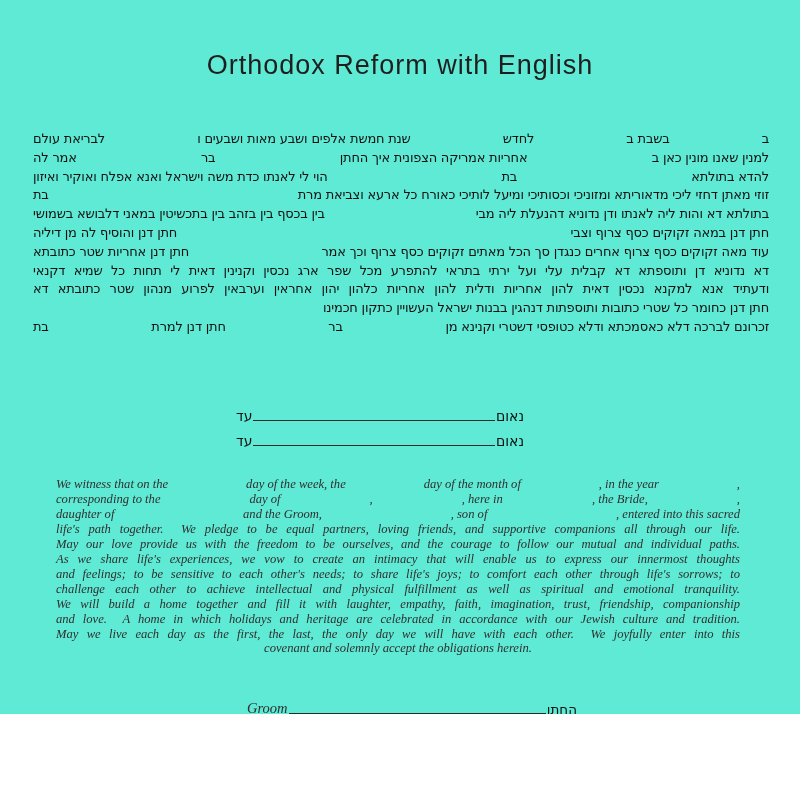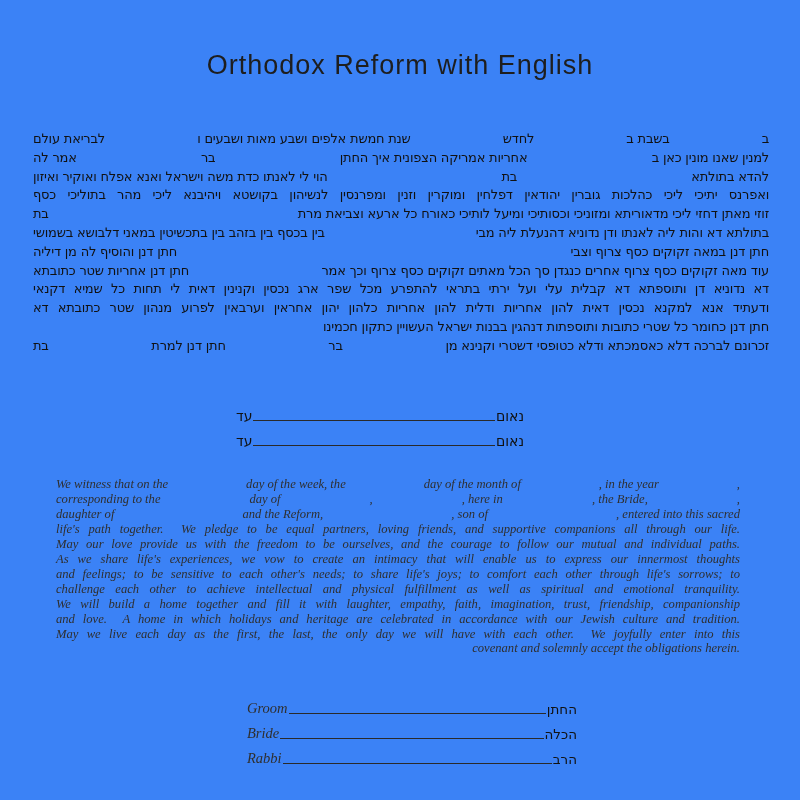--- a/index.html
+++ b/index.html
@@ -1,20 +1,20 @@
 <!DOCTYPE html>
 <html><head>
 <meta charset="utf-8">
 <style>
   html, body { margin: 0; padding: 0; background: #ffffff; }
   .page {
     position: relative;
     width: 800px;
-    height: 800px;
-    background: #3b82f6;
+    height: 714px;
+    background: #5eead4;
     overflow: hidden;
     font-family: "Liberation Sans", sans-serif;
     color: #1a1a1a;
     text-decoration: underline;
   }
   .title {
     position: absolute;
     top: 50px;
     left: 0;
     width: 100%;
@@ -82,21 +82,21 @@
     left: 56px;
     width: 684px;
     font-family: "Liberation Serif", serif;
     font-style: italic;
     font-size: 12.6px;
     line-height: 14.95px;
     color: #2f2f2f;
   }
   .eng .tline.last {
     display: block;
-    text-align: right;
+    text-align: center;
     text-align-last: auto;
   }
   
   .sigs {
     position: absolute;
     top: 700px;
     left: 247px;
     width: 330px;
   }
   .sigs .row {
@@ -136,21 +136,20 @@
         <span>למנין שאנו מונין כאן ב</span>
         <span>אחריות אמריקה הצפונית איך החתן</span>
         <span>בר</span>
         <span>אמר לה</span>
       </div>
       <div class="tline">
         <span>להדא בתולתא</span>
         <span>בת</span>
         <span>הוי לי לאנתו כדת משה וישראל ואנא אפלח ואוקיר ואיזון</span>
       </div>
-      <div class="tline single"><span>ואפרנס יתיכי ליכי כהלכות גוברין יהודאין דפלחין ומוקרין וזנין ומפרנסין לנשיהון בקושטא ויהיבנא ליכי מהר בתוליכי כסף</span></div>
       <div class="tline">
         <span>זוזי מאתן דחזי ליכי מדאוריתא ומזוניכי וכסותיכי ומיעל לותיכי כאורח כל ארעא וצביאת מרת</span>
         <span>בת</span>
       </div>
       <div class="tline">
         <span>בתולתא דא והות ליה לאנתו ודן נדוניא דהנעלת ליה מבי</span>
         <span>בין בכסף בין בזהב בין בתכשיטין במאני דלבושא בשמושי</span>
       </div>
       <div class="tline">
         <span>חתן דנן במאה זקוקים כסף צרוף וצבי</span>
@@ -197,21 +196,21 @@
       <div class="tline">
         <span>corresponding to the</span>
         <span>day of</span>
         <span>,</span>
         <span>, here in</span>
         <span>, the Bride,</span>
         <span>,</span>
       </div>
       <div class="tline">
         <span>daughter of</span>
-        <span>and the Reform,</span>
+        <span>and the Groom,</span>
         <span>, son of</span>
         <span>, entered into this sacred</span>
       </div>
       <div class="tline single"><span>life's path together.  We pledge to be equal partners, loving friends, and supportive companions all through our life.</span></div>
       <div class="tline single"><span>May our love provide us with the freedom to be ourselves, and the courage to follow our mutual and individual paths.</span></div>
       <div class="tline single"><span>As we share life's experiences, we vow to create an intimacy that will enable us to express our innermost thoughts</span></div>
       <div class="tline single"><span>and feelings; to be sensitive to each other's needs; to share life's joys; to comfort each other through life's sorrows; to</span></div>
       <div class="tline single"><span>challenge each other to achieve intellectual and physical fulfillment as well as spiritual and emotional tranquility.</span></div>
       <div class="tline single"><span>We will build a home together and fill it with laughter, empathy, faith, imagination, trust, friendship, companionship</span></div>
       <div class="tline single"><span>and love.  A home in which holidays and heritage are celebrated in accordance with our Jewish culture and tradition.</span></div>

